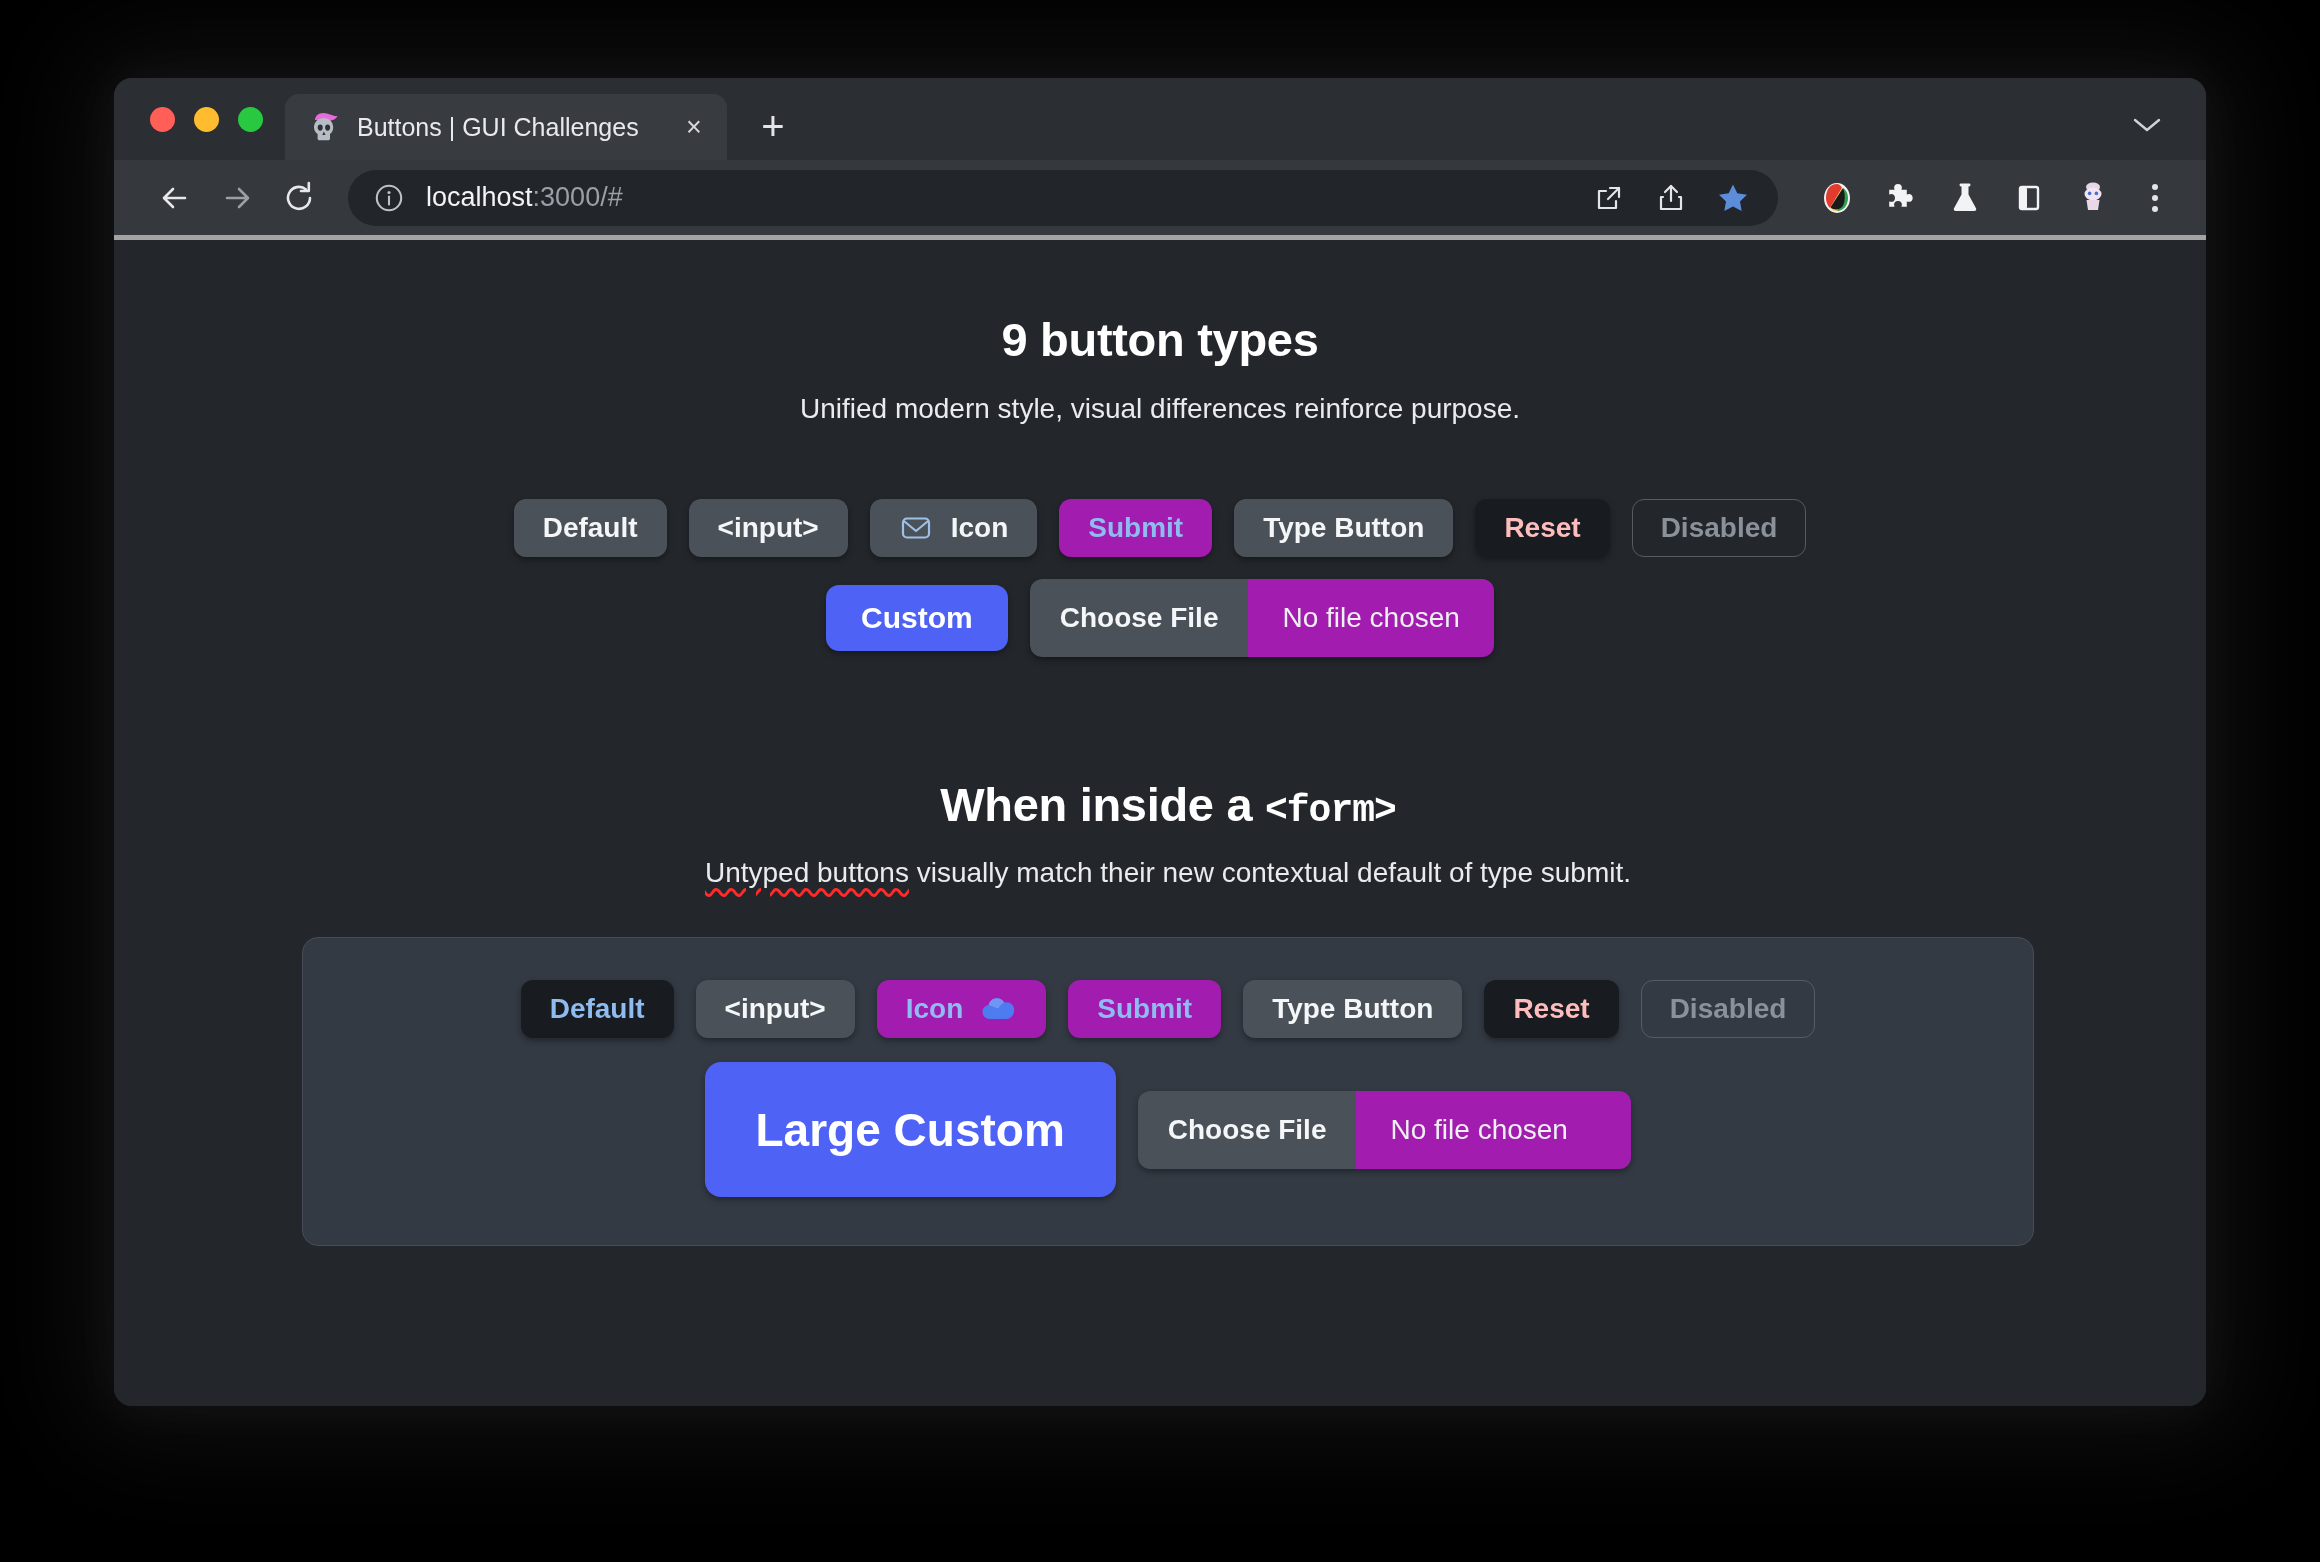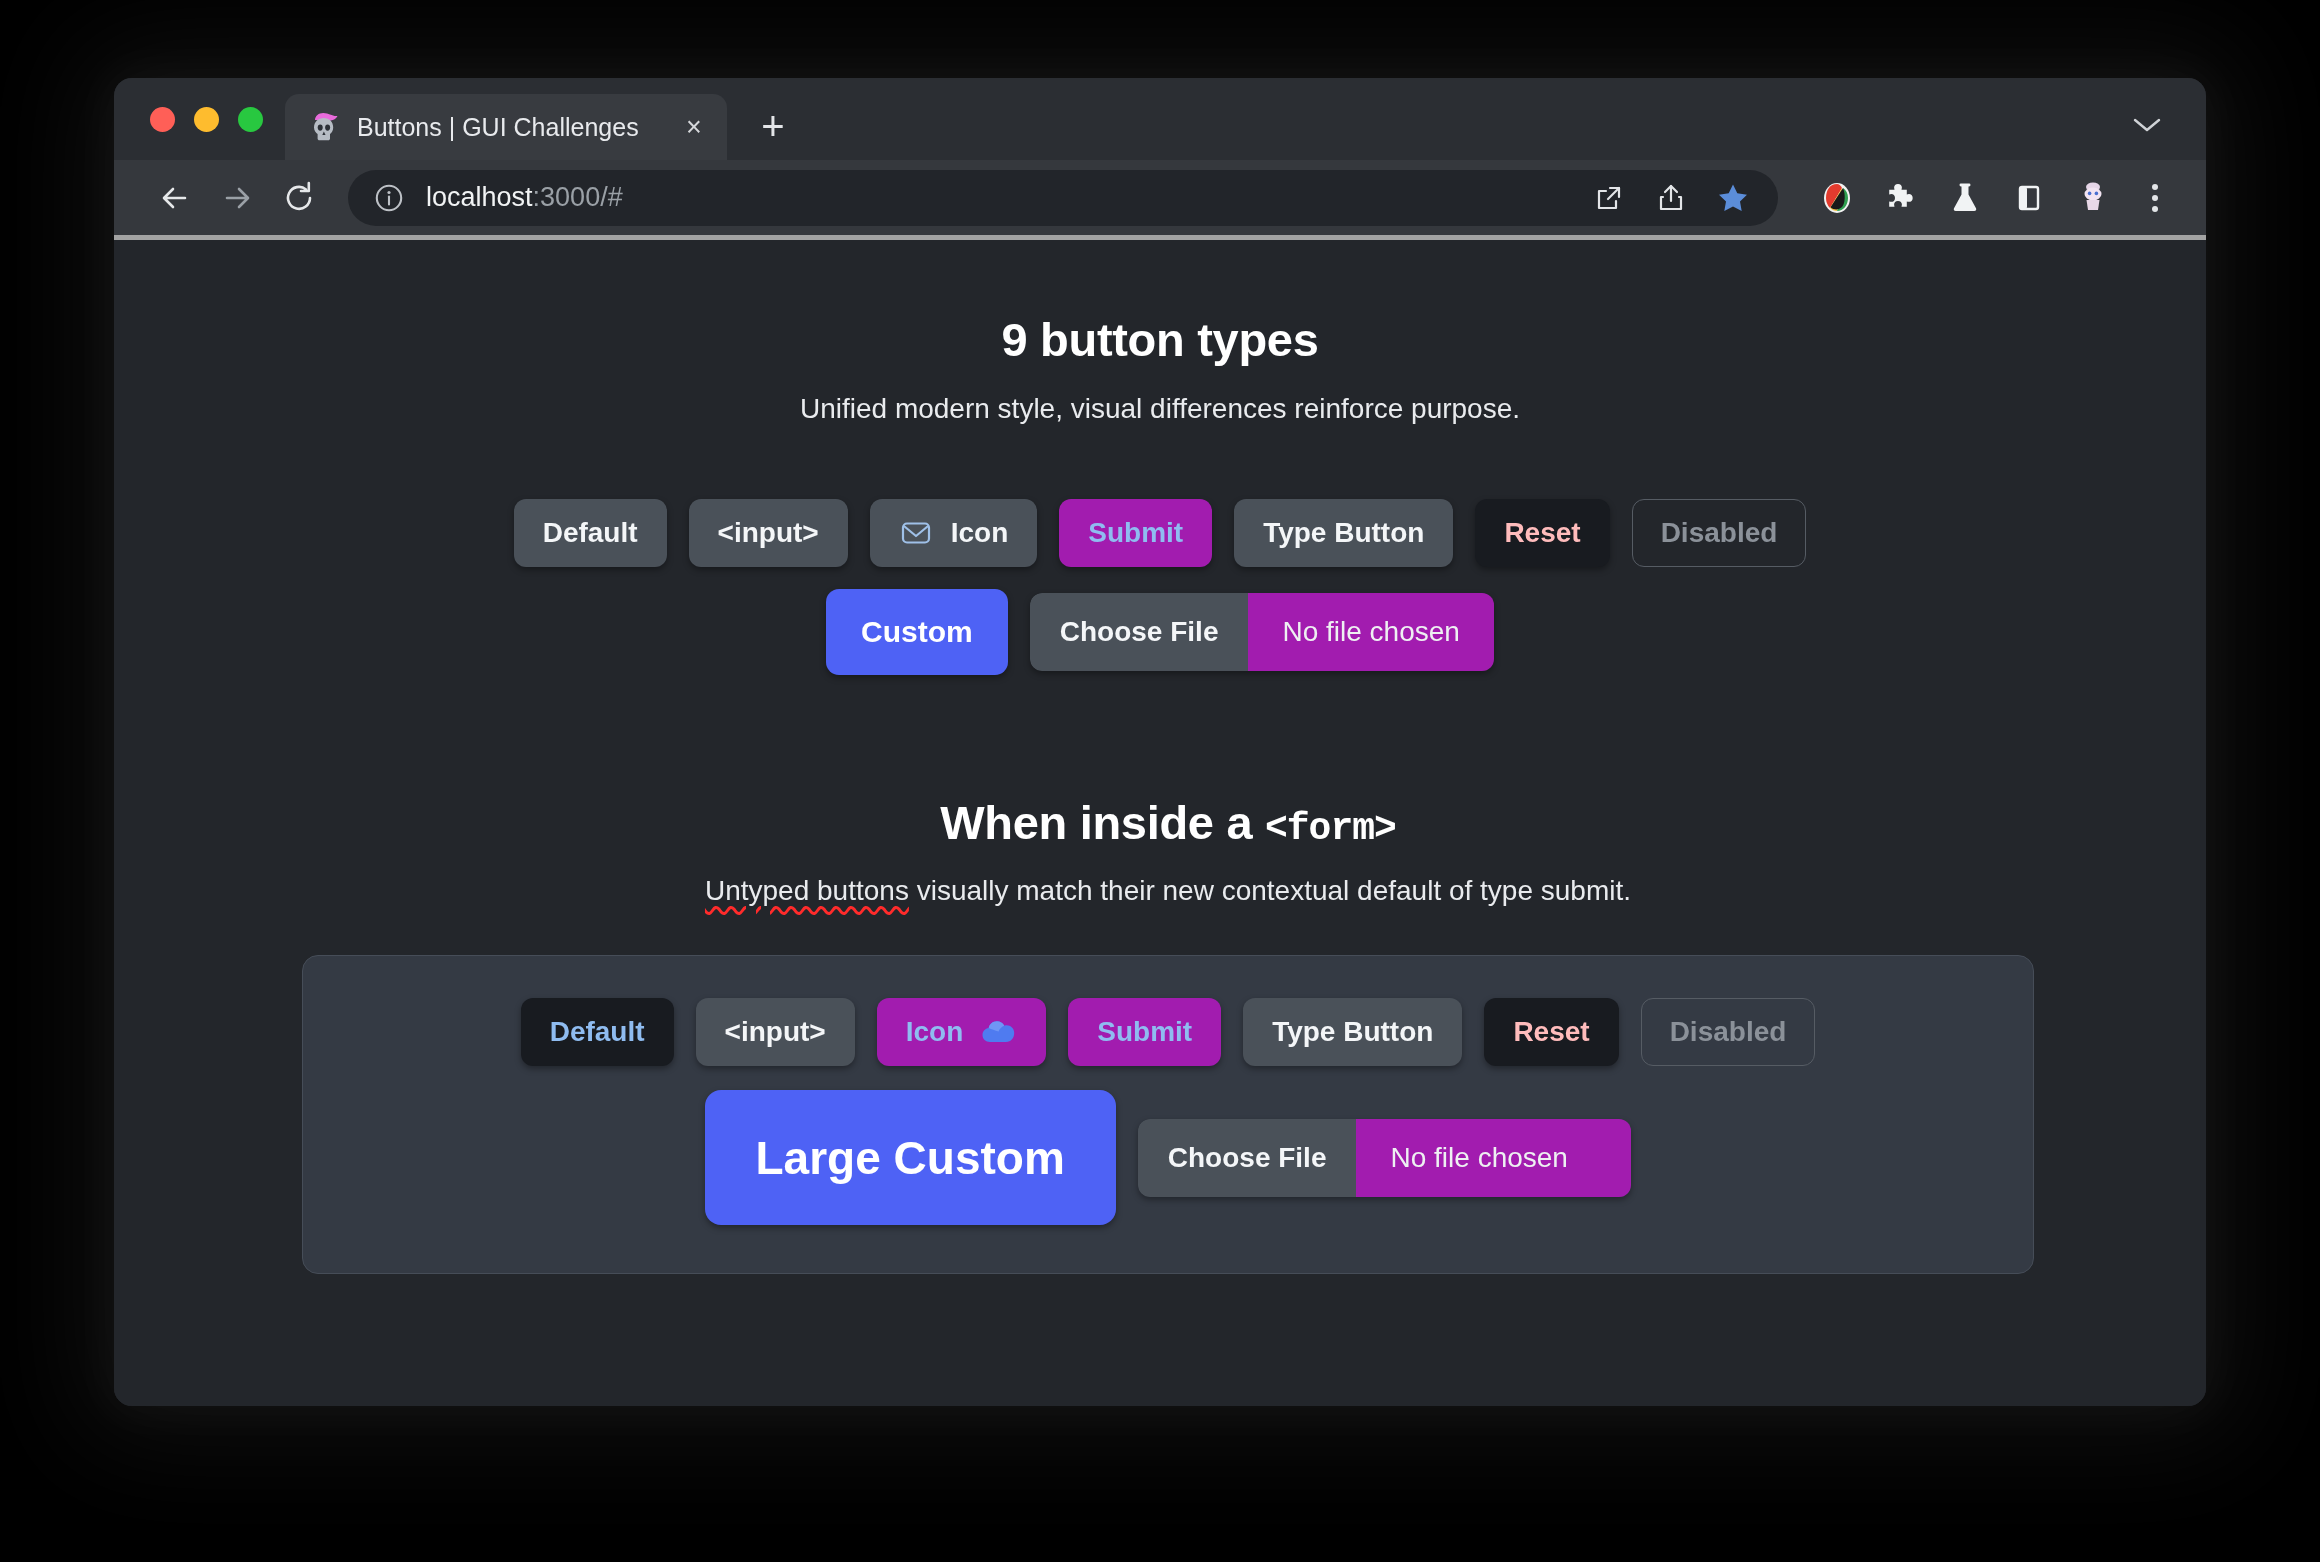--- a/index.html
+++ b/index.html
@@ -212,39 +212,39 @@
   }
   .btn {
     font-family: "Liberation Sans", sans-serif;
     font-size: 28px;
     font-weight: bold;
     color: #f4f6f8;
     background: #4a5159;
     border: 1px solid transparent;
     border-radius: 12px;
     padding: 0 28px;
-    height: 68px;
+    height: 58px;
     display: inline-flex;
     align-items: center;
     justify-content: center;
     gap: 18px;
     box-shadow: 0 3px 6px rgba(0,0,0,0.35);
     white-space: nowrap;
   }
   .btn.submit   { background: #a21caf; color: #8fbcf0; }
   .btn.typebtn  { background: #4a5159; color: #f4f6f8; }
   .btn.reset    { background: #181b20; color: #ffbcbc; }
   .btn.disabled { background: transparent; color: #8b9199; border: 1px solid #565c64; box-shadow: none; }
   .btn.default-sub { background: #181b20; color: #8fbcf0; }
   .btn.custom {
     background: #4e62f5;
     color: #ffffff;
     font-size: 30px;
     padding: 0 34px;
-    height: 86px;
+    height: 66px;
     border-radius: 13px;
   }
   .btn.large-custom {
     background: #4e62f5;
     color: #ffffff;
     font-size: 46px;
     padding: 0 50px;
     height: 135px;
     border-radius: 16px;
   }

